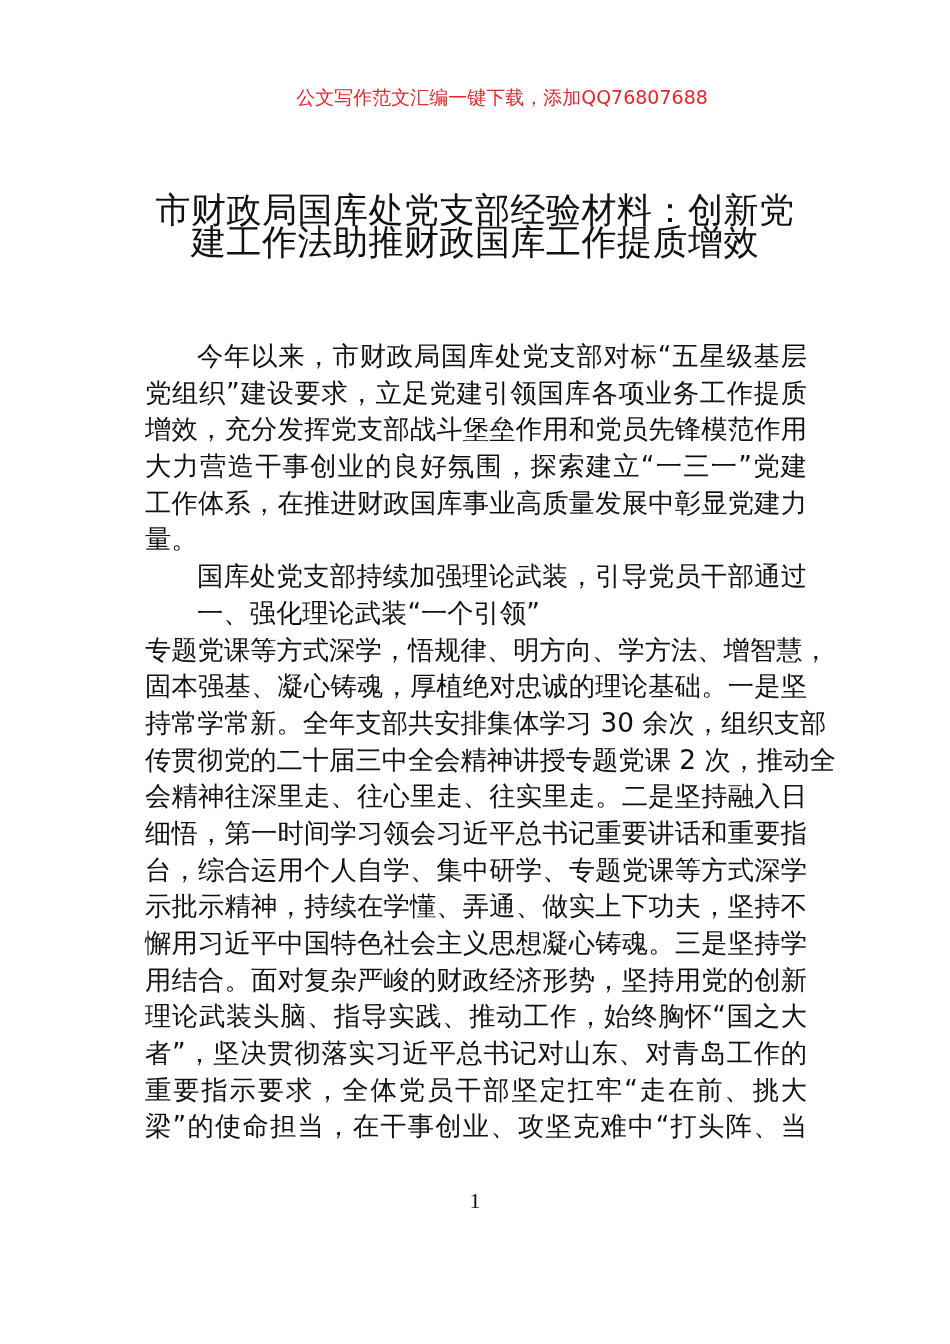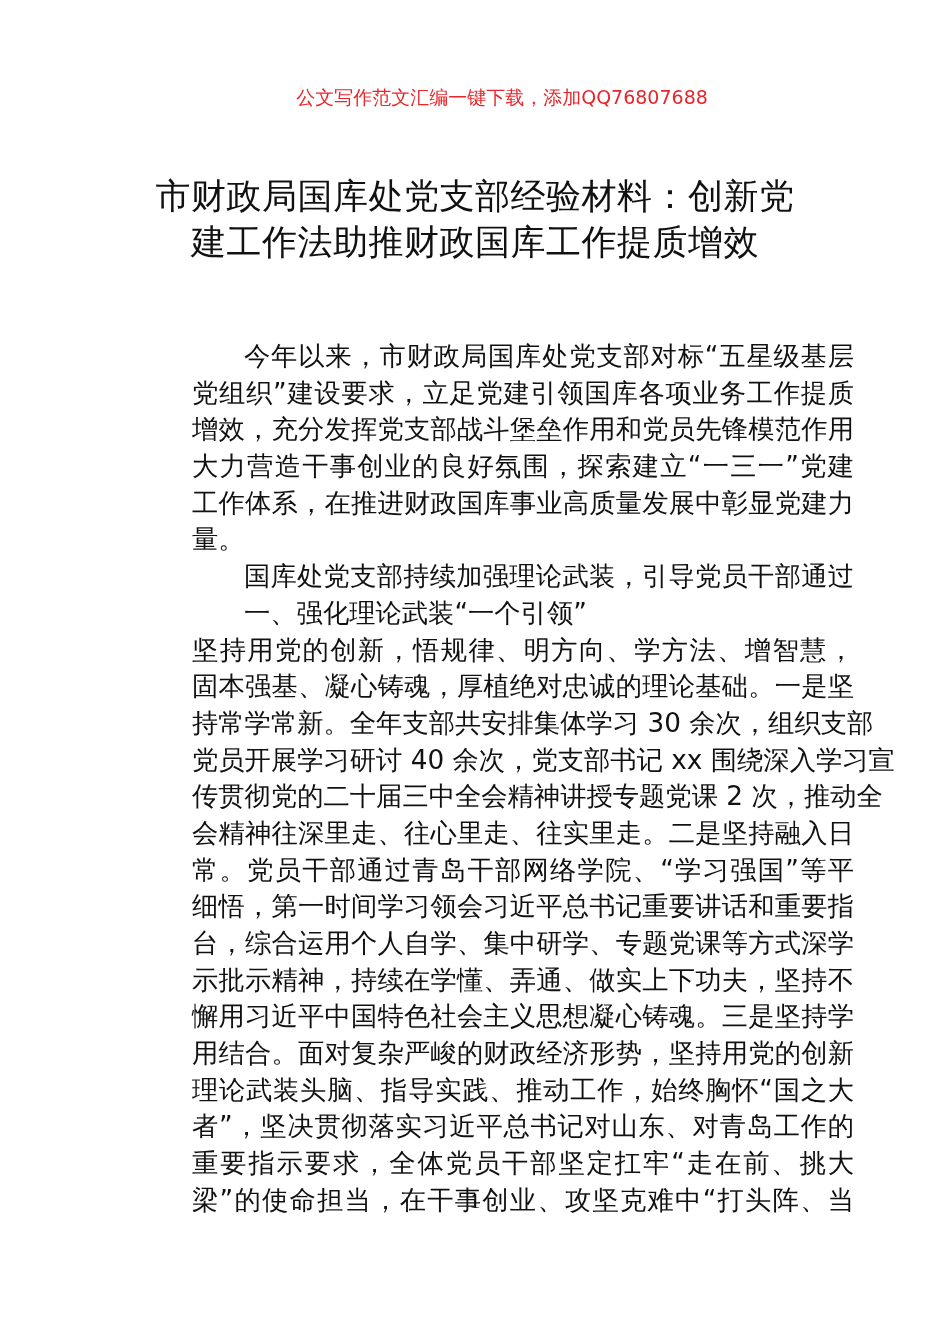--- a/index.html
+++ b/index.html
@@ -3,23 +3,23 @@
 <meta charset="utf-8">
 <style>
   html, body { margin: 0; padding: 0; background: #ffffff; }
   body { width: 950px; height: 1344px; position: relative; overflow: hidden;
          font-family: "DejaVu Sans", "Liberation Sans", sans-serif; color: #111; }
   .page { position: absolute; left: 0; top: 0; width: 950px; height: 1344px; background: #fff; }
   .watermark { position: absolute; top: 84px; left: 0; width: 950px; text-align: center;
                font-size: 19px; letter-spacing: 0px; line-height: 26px; padding-left: 27px; }
   .title { position: absolute; left: 0; width: 950px; text-align: center;
            font-size: 35px; line-height: 44px; color: #111; letter-spacing: 0.5px; }
-  .title.l1 { top: 174px; }
+  .title.l1 { top: 188px; }
   .title.l2 { top: 220px; text-align: center; }
-  .body { position: absolute; left: 145px; top: 338px; width: 662px; margin-left: 47px; }
+  .body { position: absolute; left: 145px; top: 338px; width: 662px; }
   .line { height: 36.7px; line-height: 36.7px; font-size: 26.3px; white-space: nowrap;
           text-align: justify; text-align-last: justify; overflow: visible; }
   .line.last { text-align-last: left; }
   .line.indent { padding-left: 52px; }
   .pageno { position: absolute; top: 1188px; left: 0; width: 950px; text-align: center;
             font-family: "Liberation Serif", "DejaVu Serif", serif; font-size: 22px; }
 </style>
 </head>
 <body>
 
@@ -31,27 +31,25 @@
 
   <div class="body" id="body-container">
       <div class="line indent">今年以来，市财政局国库处党支部对标“五星级基层</div>
       <div class="line">党组织”建设要求，立足党建引领国库各项业务工作提质</div>
       <div class="line">增效，充分发挥党支部战斗堡垒作用和党员先锋模范作用</div>
       <div class="line">大力营造干事创业的良好氛围，探索建立“一三一”党建</div>
       <div class="line">工作体系，在推进财政国库事业高质量发展中彰显党建力</div>
       <div class="line last">量。</div>
       <div class="line indent">国库处党支部持续加强理论武装，引导党员干部通过</div>
       <div class="line indent last">一、强化理论武装“一个引领”</div>
-      <div class="line">坚持用党的创新，悟规律、明方向、学方法、增智慧，</div>
+      <div class="line">专题党课等方式深学，悟规律、明方向、学方法、增智慧，</div>
       <div class="line">固本强基、凝心铸魂，厚植绝对忠诚的理论基础。一是坚</div>
       <div class="line">持常学常新。全年支部共安排集体学习 30 余次，组织支部</div>
-      <div class="line">党员开展学习研讨 40 余次，党支部书记 xx 围绕深入学习宣</div>
       <div class="line">传贯彻党的二十届三中全会精神讲授专题党课 2 次，推动全</div>
       <div class="line">会精神往深里走、往心里走、往实里走。二是坚持融入日</div>
-      <div class="line">常。党员干部通过青岛干部网络学院、“学习强国”等平</div>
       <div class="line">细悟，第一时间学习领会习近平总书记重要讲话和重要指</div>
       <div class="line">台，综合运用个人自学、集中研学、专题党课等方式深学</div>
       <div class="line">示批示精神，持续在学懂、弄通、做实上下功夫，坚持不</div>
       <div class="line">懈用习近平中国特色社会主义思想凝心铸魂。三是坚持学</div>
       <div class="line">用结合。面对复杂严峻的财政经济形势，坚持用党的创新</div>
       <div class="line">理论武装头脑、指导实践、推动工作，始终胸怀“国之大</div>
       <div class="line">者”，坚决贯彻落实习近平总书记对山东、对青岛工作的</div>
       <div class="line">重要指示要求，全体党员干部坚定扛牢“走在前、挑大</div>
       <div class="line">梁”的使命担当，在干事创业、攻坚克难中“打头阵、当</div>
     </div>

